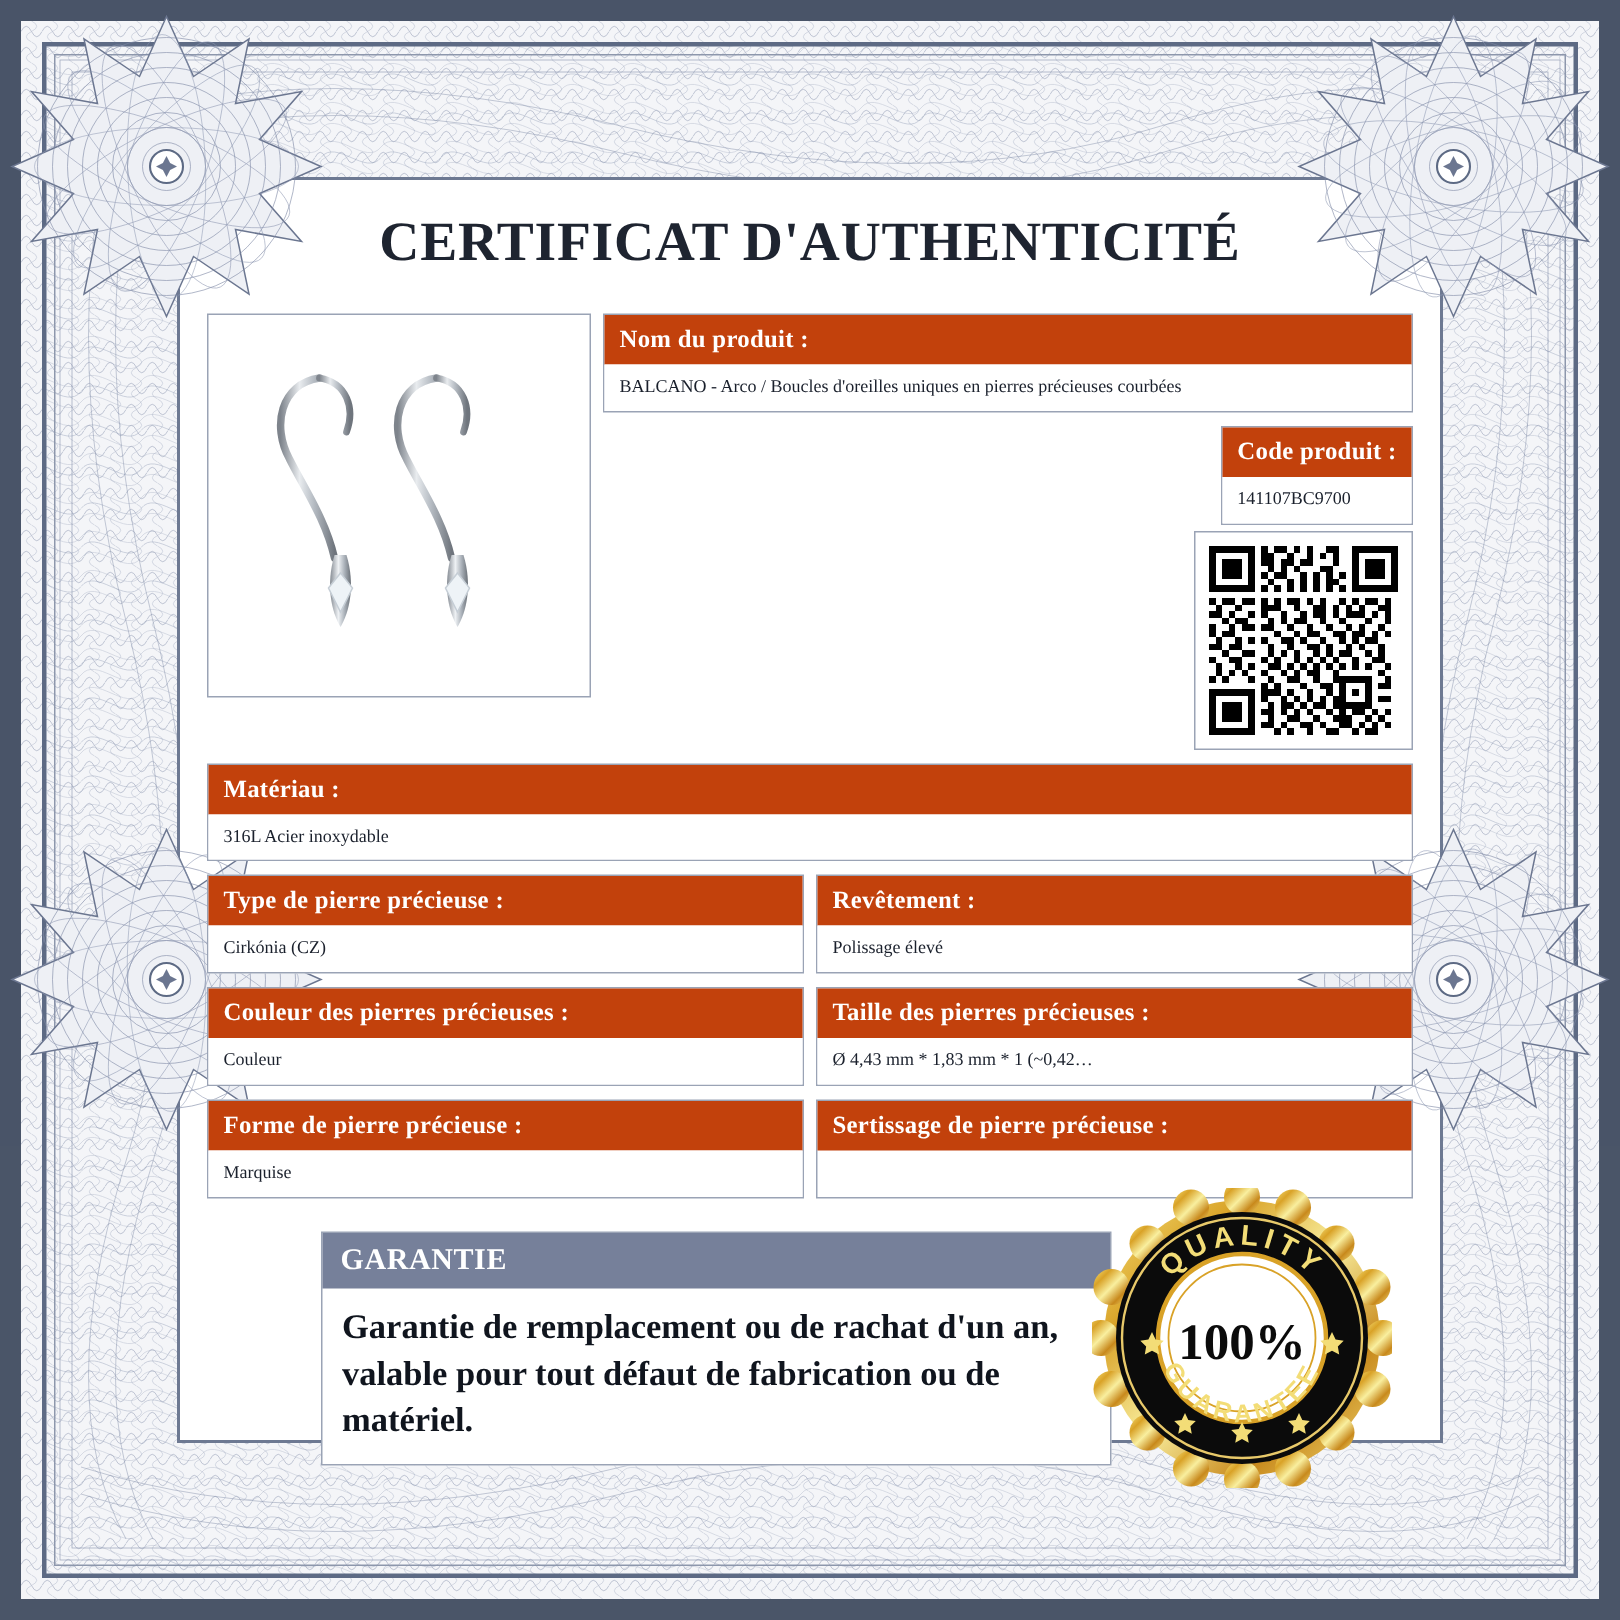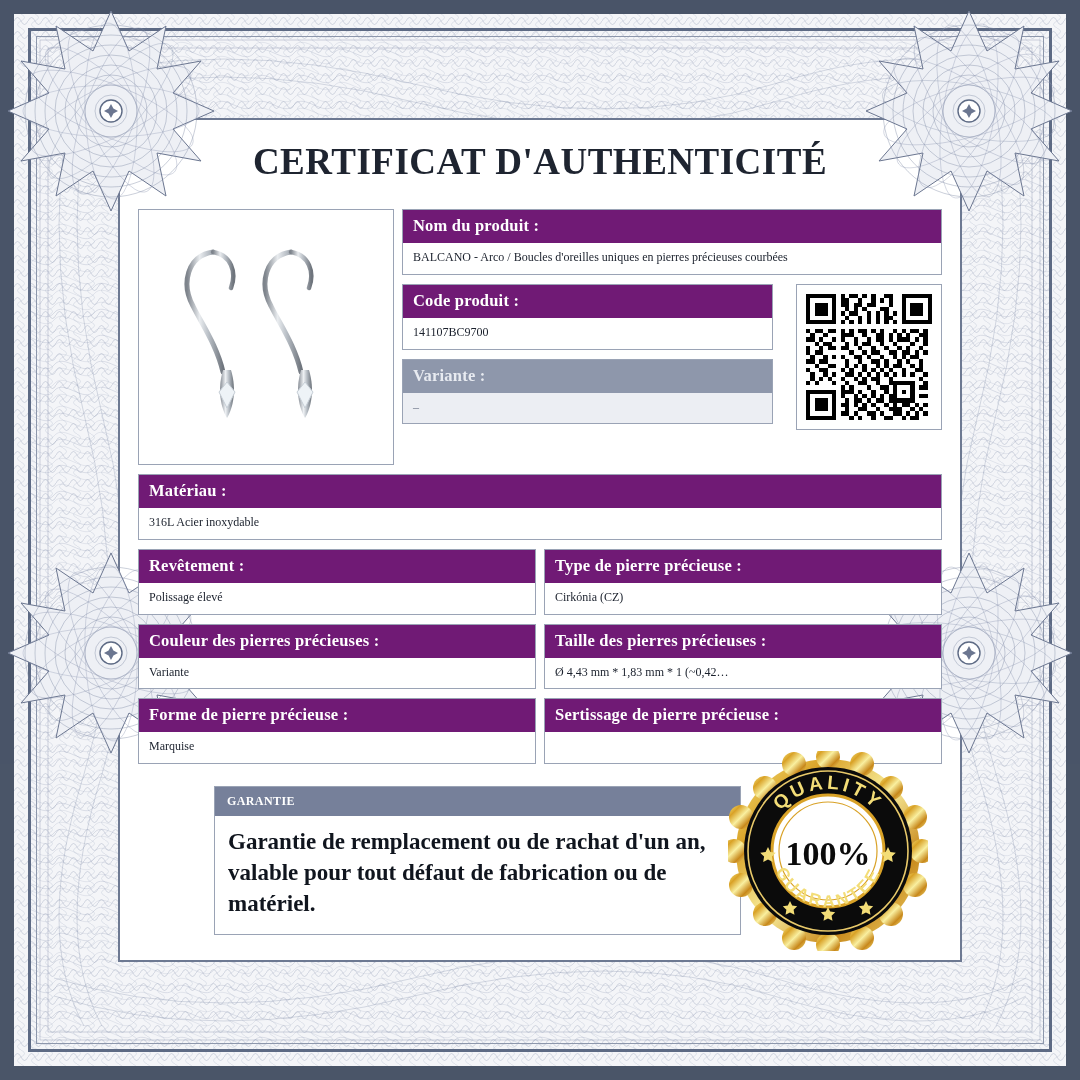--- a/index.html
+++ b/index.html
@@ -67,21 +67,21 @@
     color: #1e2430;
     letter-spacing: 0.5px;
     margin: 0 0 26px 0;
     font-family: "Liberation Serif", serif;
   }
 
   .row { display: flex; gap: 8px; margin-bottom: 9px; }
 
   .field { border: 1px solid #9aa3b5; background: #fff; }
   .field .lbl {
-    background: #701a75;
+    background: #c2410c;
     color: #ffffff;
     font-size: 16.5px;
     font-weight: bold;
     padding: 6px 10px 7px 10px;
     font-family: "Liberation Serif", serif;
     letter-spacing: 0.2px;
   }
   .field .val {
     color: #1a202c;
     font-size: 12px;
@@ -94,21 +94,21 @@
 
   .product-img {
     width: 256px; height: 256px;
     border: 1px solid #9aa3b5;
     background: #fff;
     display: flex; align-items: center; justify-content: center;
     flex: 0 0 auto;
   }
   .right-col { flex: 1 1 auto; display: flex; flex-direction: column; gap: 9px; }
   .right-col .field.name { flex: 0 0 auto; }
-  .lower-row { display: flex; gap: 23px; align-items: flex-start; }
+  .lower-row { display: flex; gap: 4px; align-items: flex-end; flex-direction: column; }
   .lower-left { flex: 1 1 auto; display: flex; flex-direction: column; gap: 9px; }
   .qr-box {
     width: 146px; height: 146px;
     border: 1px solid #9aa3b5;
     background: #fff;
     display: flex; align-items: center; justify-content: center;
     flex: 0 0 auto;
   }
   .full { width: 100%; }
   .half { flex: 1 1 0; }
@@ -121,21 +121,21 @@
     gap: 14px;
   }
   .warranty {
     width: 527px;
     border: 1px solid #9aa3b5;
     background: #fff;
     margin-left: 76px;
   }
   .warranty .lbl {
     background: #76809a; color: #fff;
-    font-weight: bold; font-size: 12px;
+    font-weight: bold; font-size: 20px;
     padding: 7px 12px;
     letter-spacing: 0.4px;
   }
   .warranty .val {
     font-size: 23px;
     color: #10151e;
     padding: 11px 13px 14px 13px;
     line-height: 1.34;
     font-weight: bold;
   }
@@ -353,24 +353,20 @@
         <div class="field name">
           <div class="lbl">Nom du produit :</div>
           <div class="val">BALCANO - Arco / Boucles d'oreilles uniques en pierres précieuses courbées</div>
         </div>
 
         <div class="lower-row">
           <div class="lower-left">
             <div class="field">
               <div class="lbl">Code produit :</div>
               <div class="val">141107BC9700</div>
-            </div>
-            <div class="field muted">
-              <div class="lbl">Variante :</div>
-              <div class="val">–</div>
             </div>
           </div>
 
           <div class="qr-box">
             <svg class="qr-svg" width="126" height="126" viewBox="0 0 29 29" shape-rendering="crispEdges" aria-hidden="true">
               <rect width="29" height="29" fill="#ffffff"></rect>
               <g fill="#000000">
 
                 <rect x="0" y="0" width="7" height="1"></rect>
                   <rect x="0" y="6" width="7" height="1"></rect>
@@ -609,33 +605,33 @@
 
     <div class="row">
       <div class="field full">
         <div class="lbl">Matériau :</div>
         <div class="val">316L Acier inoxydable</div>
       </div>
     </div>
 
     <div class="row">
       <div class="field half">
+        <div class="lbl">Type de pierre précieuse :</div>
+        <div class="val">Cirkónia (CZ)</div>
+      </div>
+      <div class="field half">
         <div class="lbl">Revêtement :</div>
         <div class="val">Polissage élevé</div>
-      </div>
-      <div class="field half">
-        <div class="lbl">Type de pierre précieuse :</div>
-        <div class="val">Cirkónia (CZ)</div>
       </div>
     </div>
 
     <div class="row">
       <div class="field half">
         <div class="lbl">Couleur des pierres précieuses :</div>
-        <div class="val">Variante</div>
+        <div class="val">Couleur</div>
       </div>
       <div class="field half">
         <div class="lbl">Taille des pierres précieuses :</div>
         <div class="val">Ø 4,43 mm * 1,83 mm * 1 (~0,42…</div>
       </div>
     </div>
 
     <div class="row">
       <div class="field half">
         <div class="lbl">Forme de pierre précieuse :</div>

